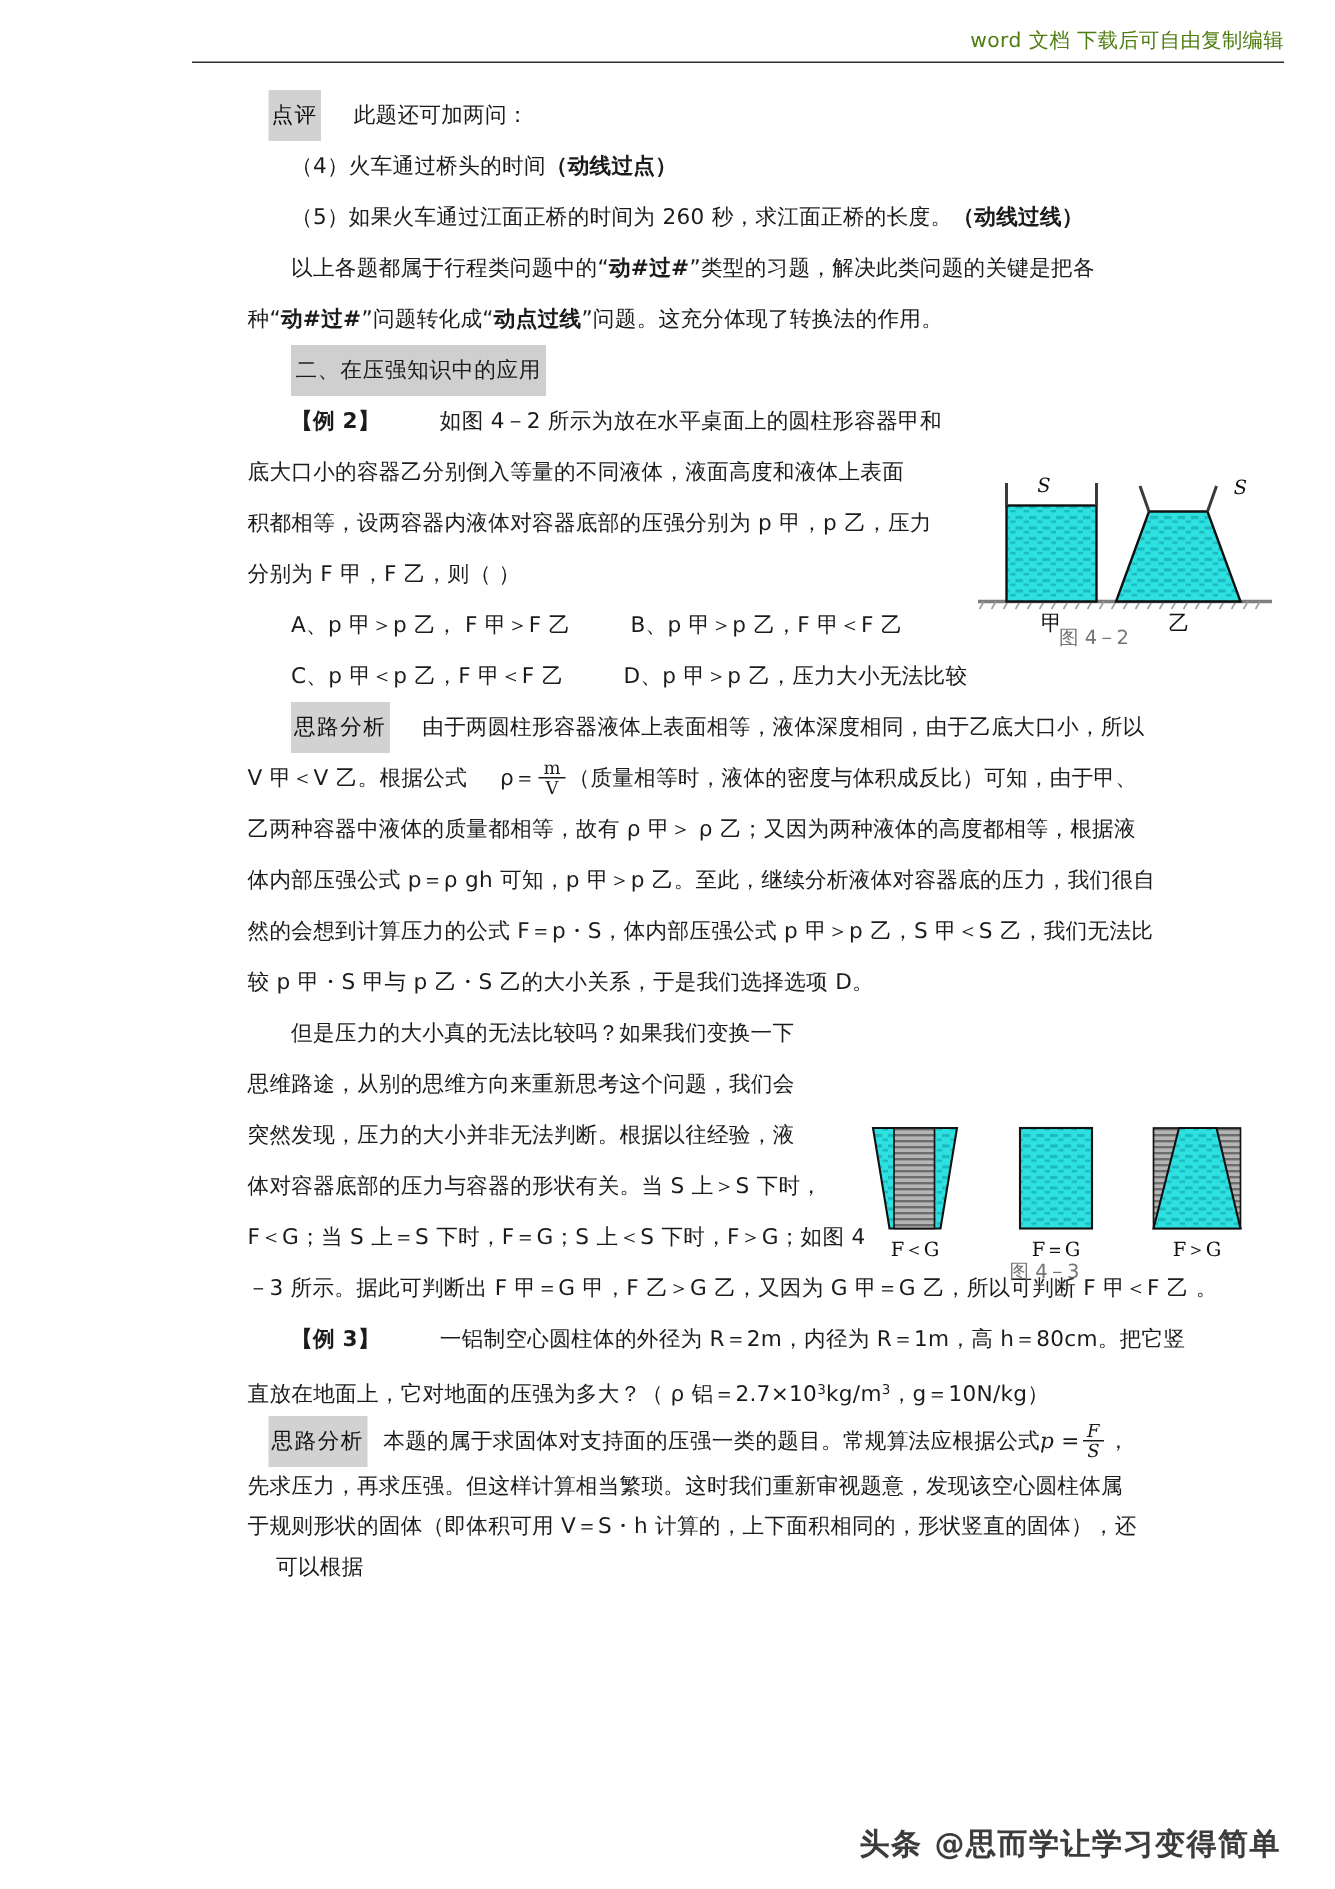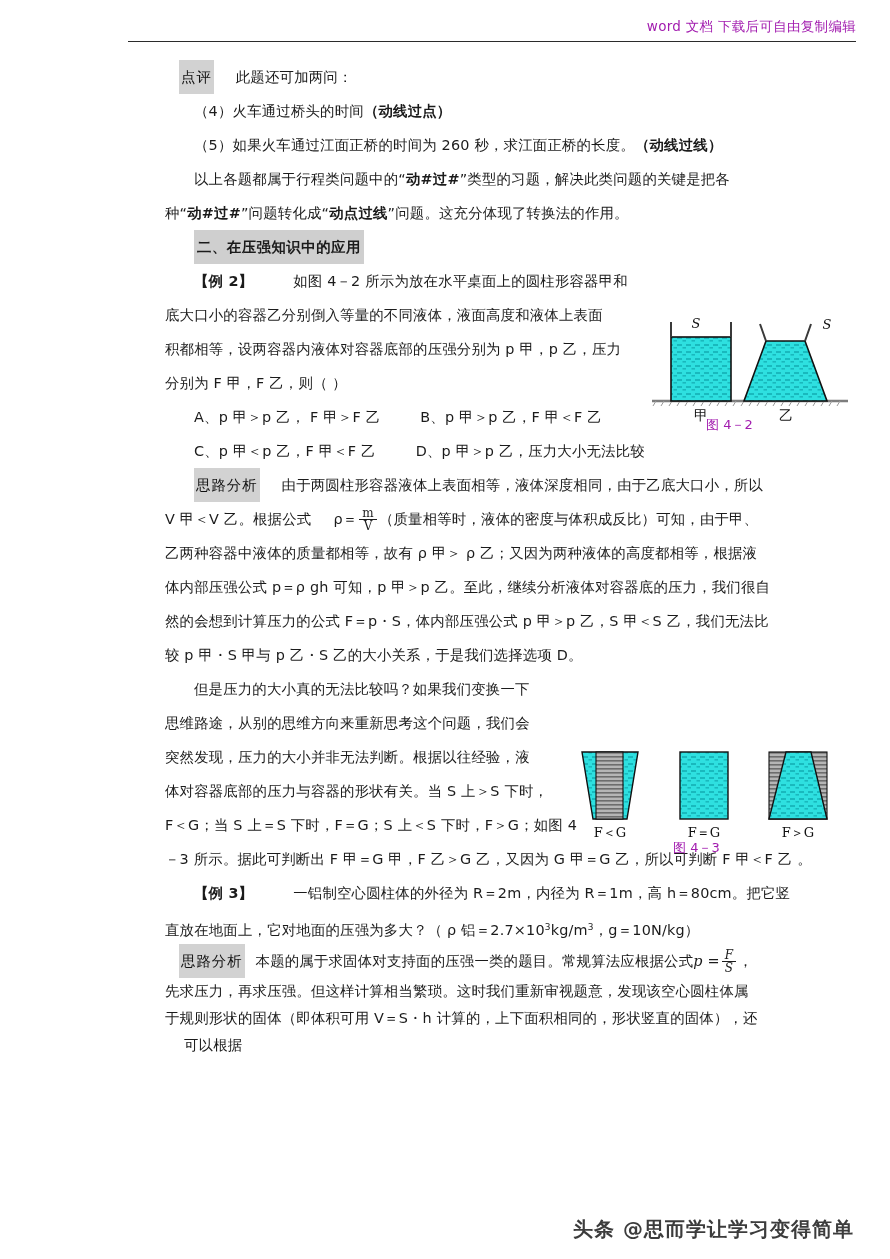--- a/index.html
+++ b/index.html
@@ -19,21 +19,21 @@
   .page-header {
     position: absolute;
     top: 18px; left: 128px; right: 34px;
     height: 34px;
   }
   .header-text {
     position: absolute;
     right: 0; top: 0;
     font-size: 13.5px;
     letter-spacing: 0.3px;
-    color: #a21caf;
+    color: #4d7c0f;
     white-space: nowrap;
     margin-left: 13px;
   }
   .header-rule {
     position: absolute;
     left: 0; right: 0; top: 23px;
     border-top: 1.6px solid #2b2b2b;
   }
 
   
@@ -60,21 +60,21 @@
     background: #d2d2d2;
     font-weight: normal;
     padding: 0 2px;
     letter-spacing: 1px;
     color: #111;
   }
   .b { font-weight: bold; }
   .sec-head {
     display: inline-block;
     background: #cfcfcf;
-    font-weight: bold;
+    font-weight: normal;
     padding: 0 3px;
     letter-spacing: 0.5px;
   }
   .sp { display: inline-block; width: 22px; }
   .sp-lg { display: inline-block; width: 40px; }
   .sp-sm { display: inline-block; width: 11px; }
   .sup {
     font-size: 9px;
     vertical-align: 5px;
   }
@@ -103,21 +103,21 @@
   }
   .fig43 {
     position: absolute;
     left: 565px; top: 740px;
     width: 280px; height: 120px; text-align: right;
   }
   .fig-caption {
     position: absolute;
     font-size: 13px;
     white-space: nowrap;
-    color: #a21caf;
+    color: #737373;
   }
 
   
   .watermark {
     position: absolute;
     right: 36px; bottom: 16px;
     font-size: 20px;
     font-weight: bold;
     color: #2e2e2e;
     letter-spacing: 1px;

